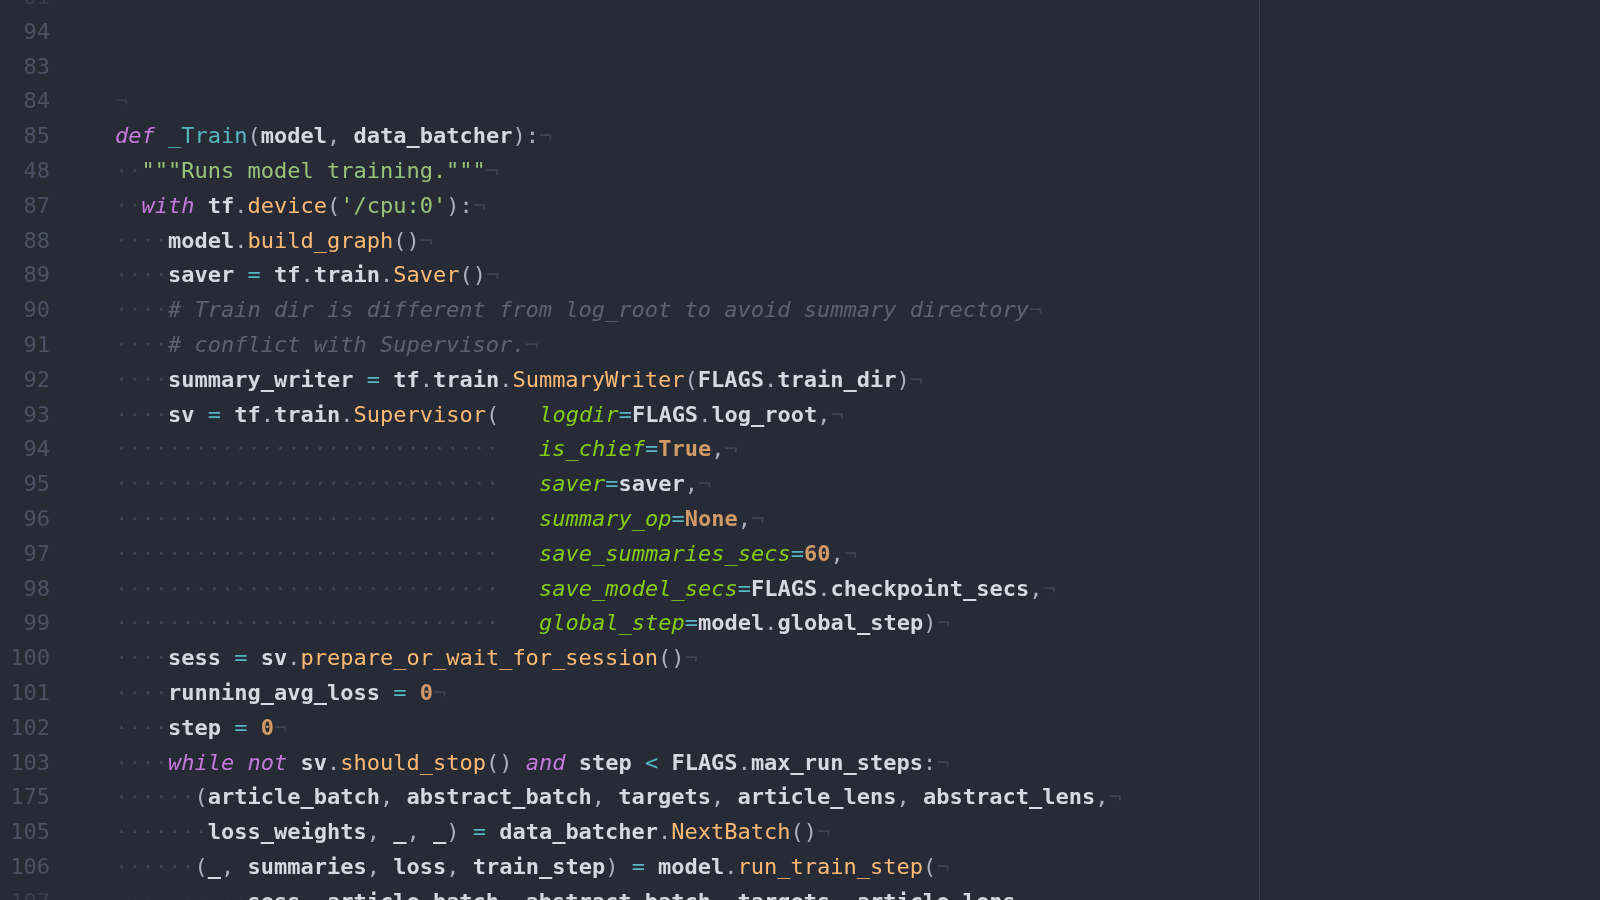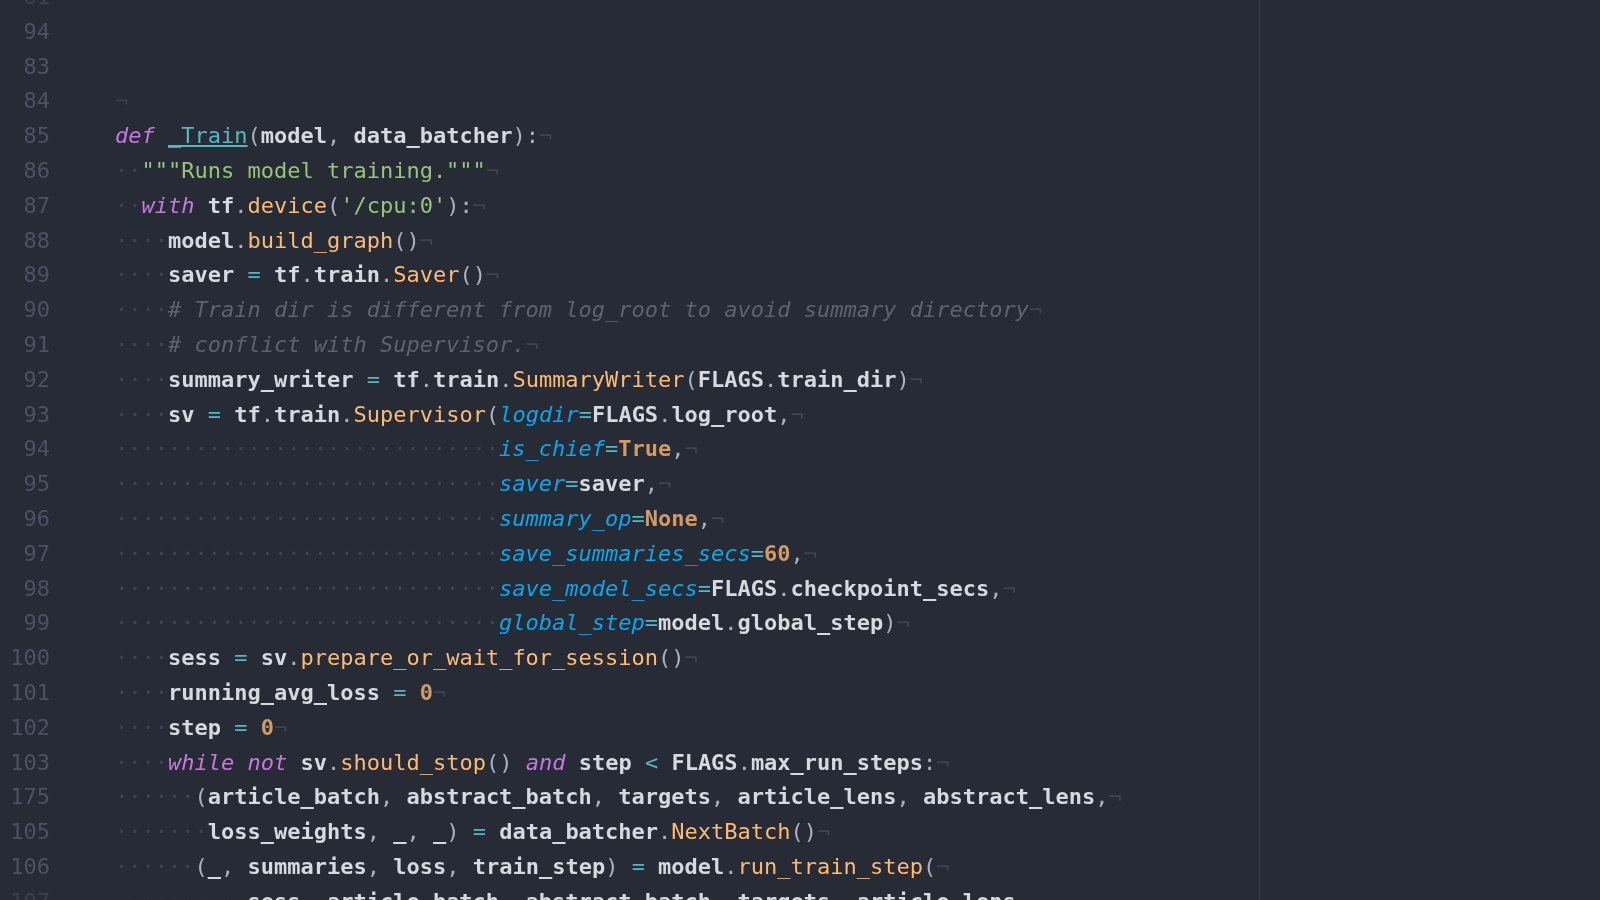--- a/index.html
+++ b/index.html
@@ -47,42 +47,42 @@
     position: absolute;
     top: 0;
     bottom: 0;
     left: 1197px;
     width: 1px;
     background: #3a3f4b;
   }
   
   .kw   { color: #c678dd; font-style: italic; } 
   .fn   { color: #fdba74; } 
-  .az   { color: #56b6c2; text-decoration: underline; } 
+  .az   { color: #56b6c2; } 
   .str  { color: #98c379; } 
   .num  { color: #d19a66; font-weight: bold; } 
-  .prm  { color: #0ea5e9; font-style: italic; }
+  .prm  { color: #84cc16; font-style: italic; margin-left: 40px; }
   .cmt  { color: #5c6370; font-style: italic; }
   .punc { color: #abb2bf; }
   .op   { color: #56b6c2; }
   .ws   { color: #3e4451; } 
   .id   { color: #d6d9df; font-weight: bold; } 
   .dim  { color: #4b5263; }
 </style>
 </head>
 <body>
 
 <div class="editor">
   <div class="gutter" style="margin-top: -20px;">
       <div class="ln" style="opacity: 0.55;">81</div>
       <div class="ln">94</div>
       <div class="ln">83</div>
       <div class="ln">84</div>
       <div class="ln">85</div>
-      <div class="ln">86</div>
+      <div class="ln">48</div>
       <div class="ln">87</div>
       <div class="ln">88</div>
       <div class="ln">89</div>
       <div class="ln">90</div>
       <div class="ln">91</div>
       <div class="ln">92</div>
       <div class="ln">93</div>
       <div class="ln">94</div>
       <div class="ln">95</div>
       <div class="ln">96</div>

